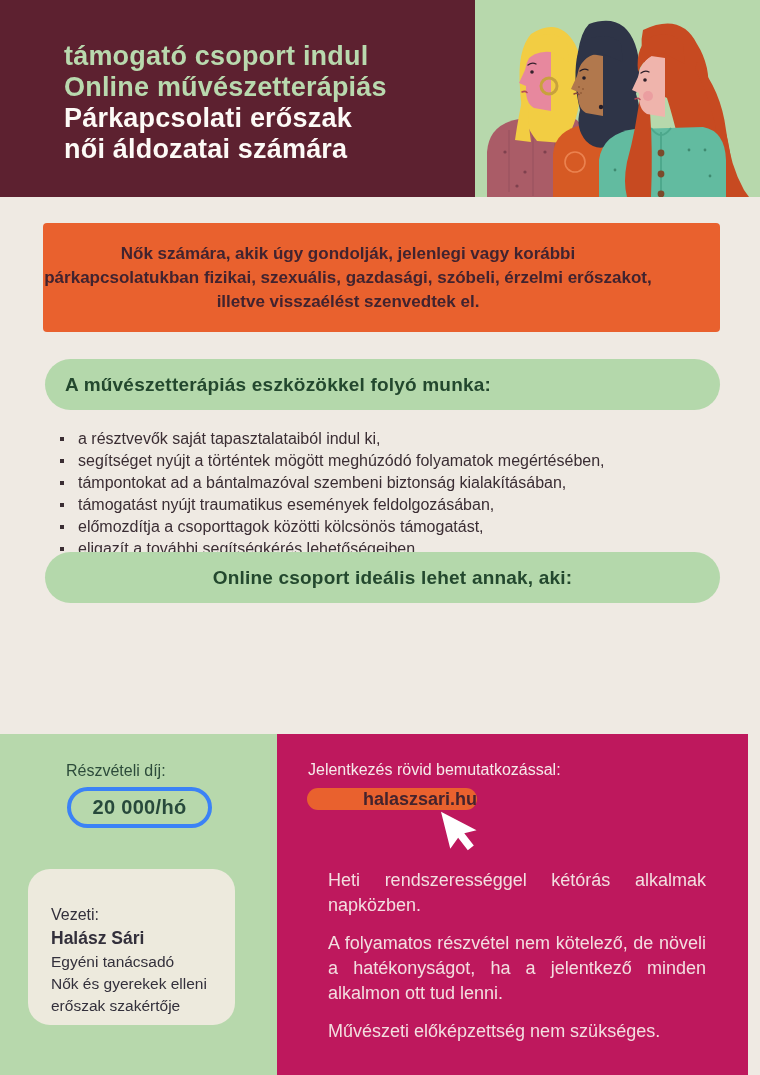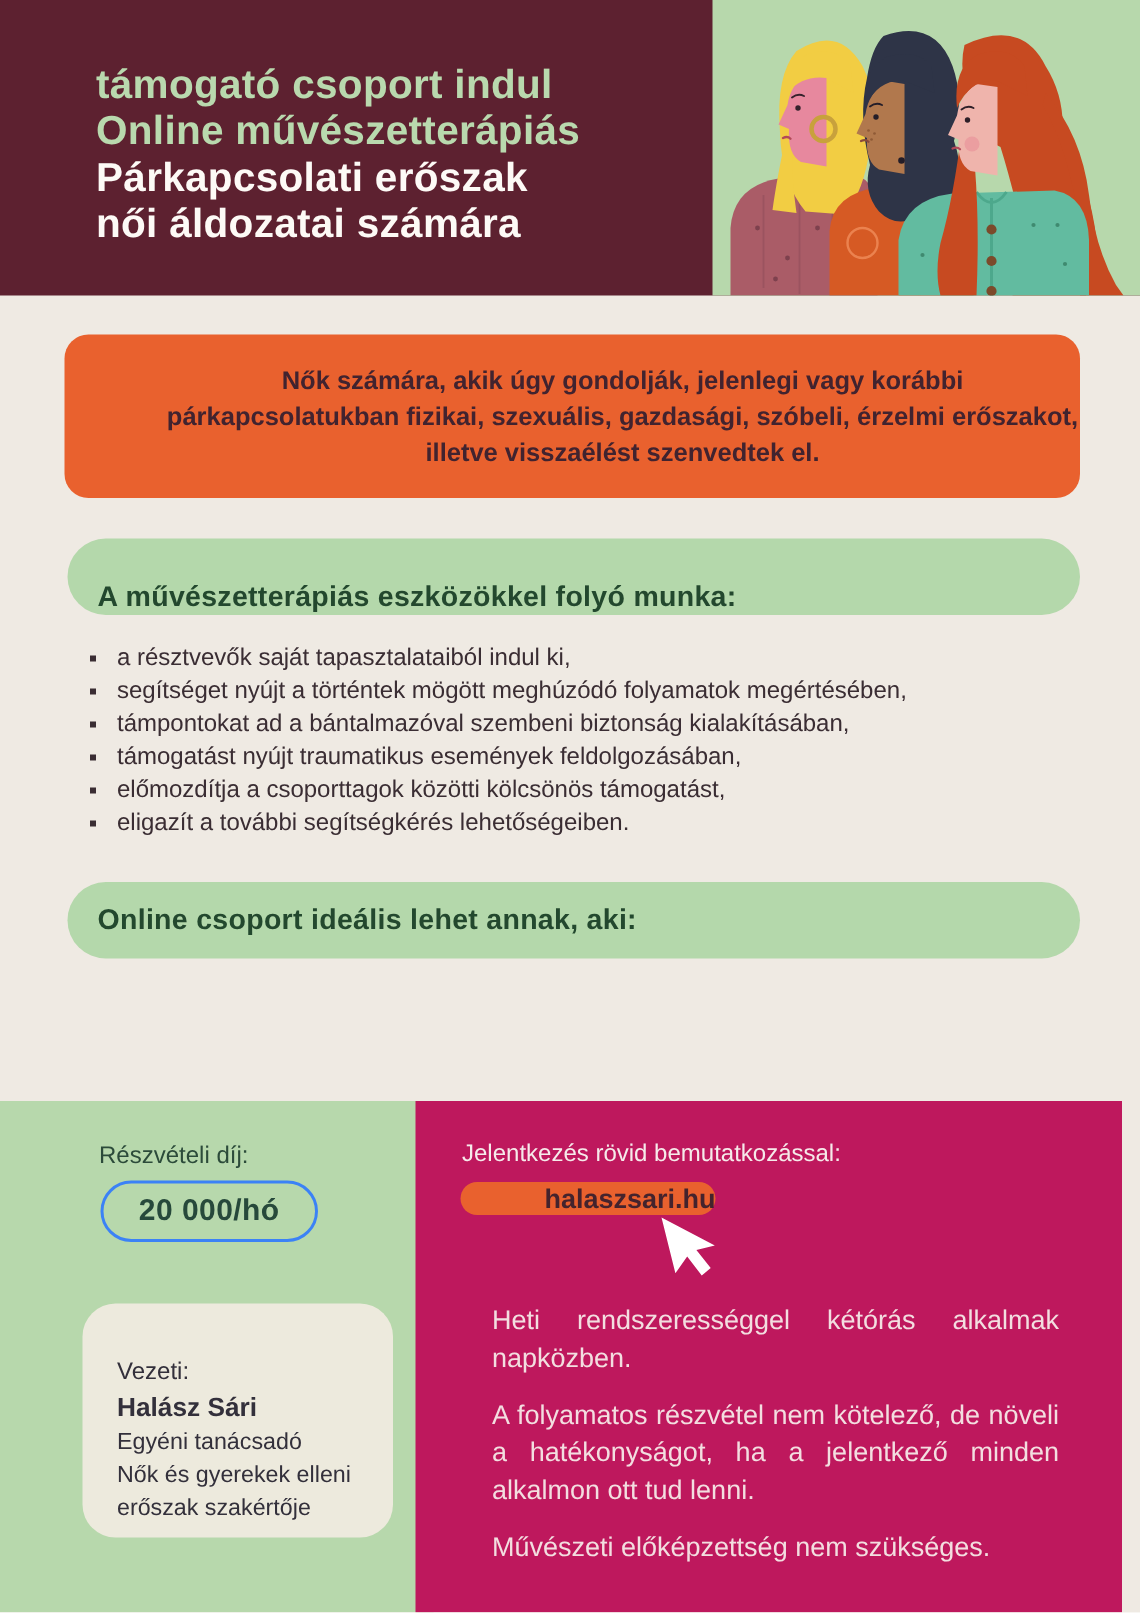--- a/index.html
+++ b/index.html
@@ -17,37 +17,37 @@
   .title span { display:block; }
   .t-green { color:#b9d9ae; }
   .t-white { color:#fdfaf6; }
 
   .illustration { position:absolute; left:475px; top:0; width:285px; height:197px; background:#b7d8ac; }
   .illustration svg { display:block; width:285px; height:197px; }
 
   
   .intro-box {
     position:absolute; left:43px; top:223px; width:677px; height:109px;
-    background:#e9612e; border-radius:16px;
-    display:flex; align-items:center; justify-content:flex-end;
+    background:#e9612e; border-radius:4px;
+    display:flex; align-items:center; justify-content:flex-start;
   }
   .intro-box p {
     width:610px; text-align:center; color:#41232f;
     font-size:17px; font-weight:700; line-height:24px;
   }
 
   
   .bar {
     position:absolute; left:45px; width:675px; height:51px;
     background:#b4d8ab; border-radius:26px;
     display:flex; align-items:center; padding-left:20px;
   }
   .bar span { color:#23482e; font-size:19px; font-weight:700; letter-spacing:.2px; }
-  .bar1 { top:359px;align-items:flex-end; }
-  .bar2 { top:588px; }
+  .bar1 { top:359px; }
+  .bar2 { top:552px;justify-content:center; }
 
   
   .list { position:absolute; left:59px; width:660px; list-style:none; }
   .list1 { top:428px; }
   .list2 { top:636px; }
   .list li {
     position:relative; padding-left:19px; color:#3a2d33;
     font-size:16px; line-height:22px;
   }
   .list li::before {
@@ -55,27 +55,27 @@
     width:4px; height:4px; background:#3a2d33;
   }
 
   
   .foot-green { position:absolute; left:0; top:734px; width:289px; height:341px; background:#b7d8ac; }
   .foot-maroon { position:absolute; left:277px; top:734px; width:471px; height:341px; background:#be185d; }
 
   .fee-label { position:absolute; left:66px; top:28px; color:#2c4b3a; font-size:16px; }
   .fee-pill {
     position:absolute; left:67px; top:53px; width:145px; height:41px;
-    border:2px solid #3b82f6; border-radius:21px;
+    border:4px solid #3b82f6; border-radius:21px;
     display:flex; align-items:center; justify-content:center;
   }
   .fee-pill span { color:#27493b; font-size:20px; font-weight:700; letter-spacing:.3px; }
 
   .leader-card {
-    position:absolute; left:55px; top:135px; width:207px; height:156px;
+    position:absolute; left:28px; top:135px; width:207px; height:156px;
     background:#edeadd; border-radius:22px; padding:34px 14px 0 23px;
     color:#33303b;
   }
   .leader-label { font-size:16px; line-height:23px; }
   .leader-name  { font-size:17.5px; font-weight:700; line-height:25px; }
   .leader-role  { font-size:15.5px; line-height:22px; }
 
   .signup-label { position:absolute; left:31px; top:27px; color:#f6eaea; font-size:16px; }
   .signup-button {
     position:absolute; left:30px; top:54px; width:170px; height:22px;

